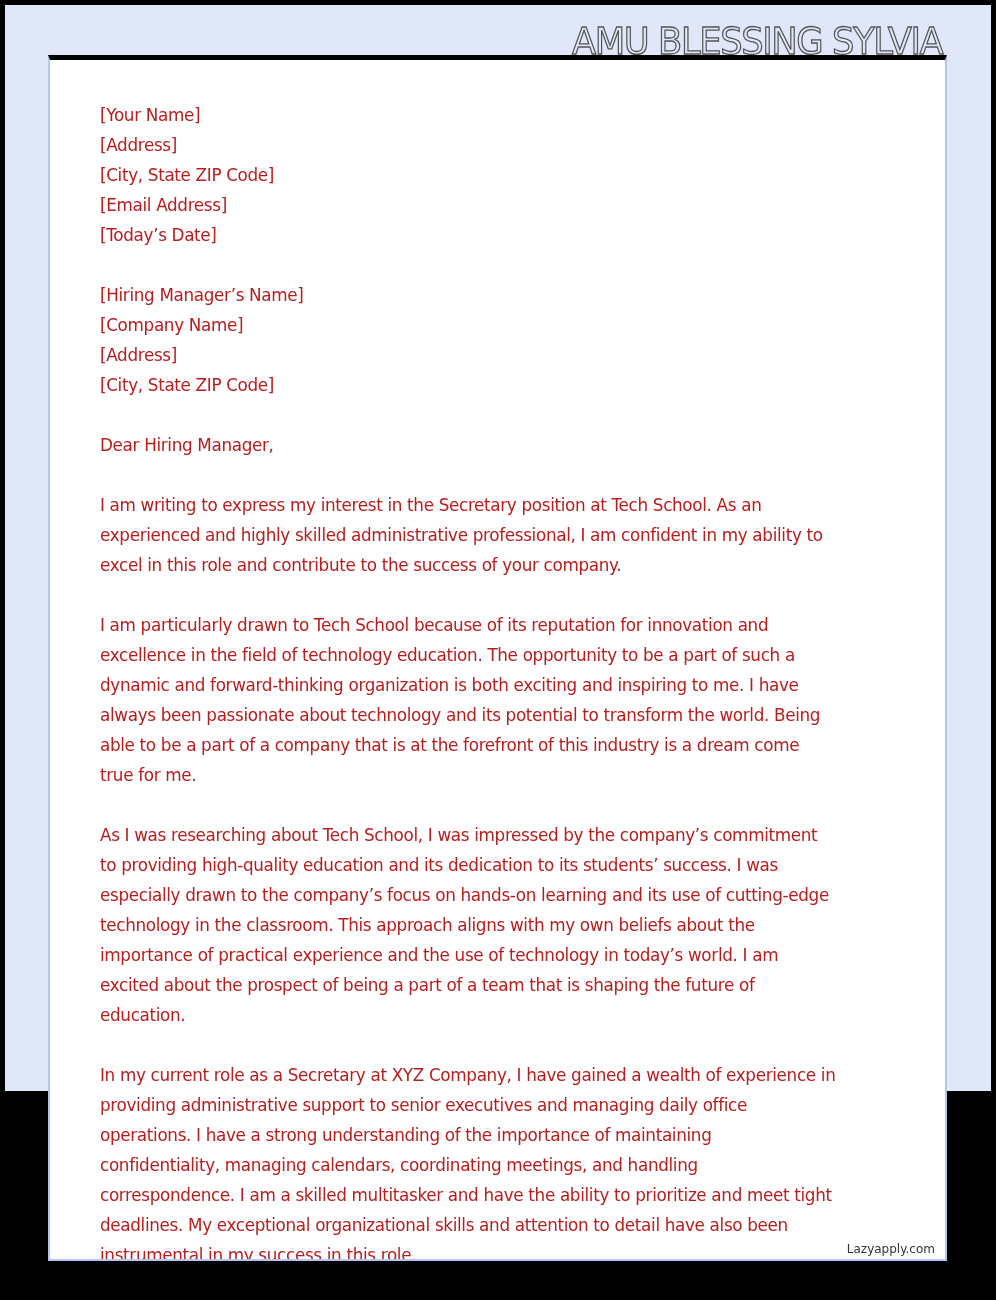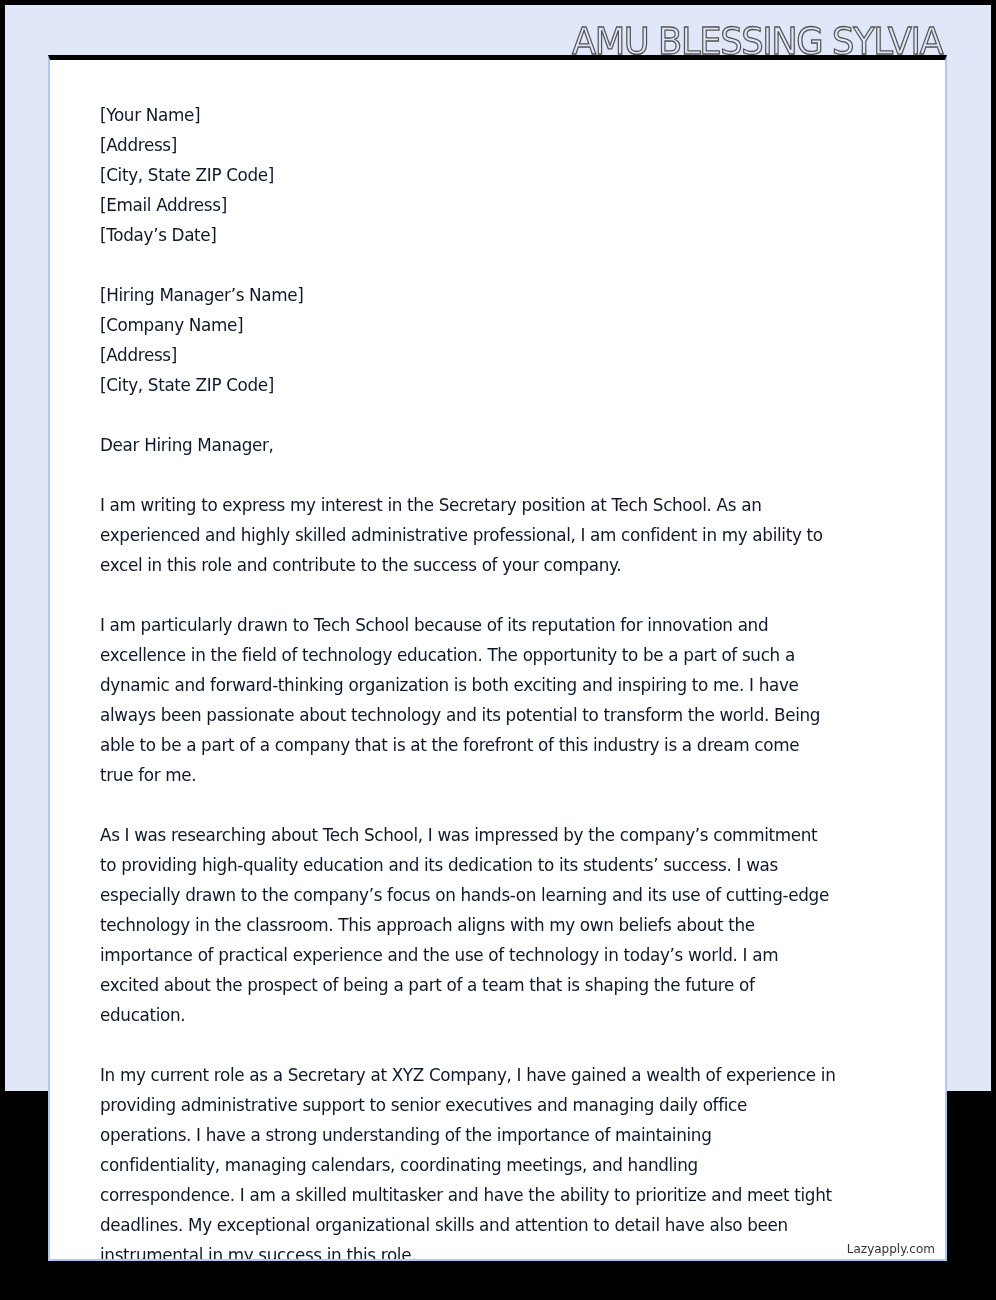--- a/index.html
+++ b/index.html
@@ -17,21 +17,21 @@
     color: #dfe7f9; -webkit-text-stroke: 1.3px #555; line-height: 44px; white-space: nowrap;
     transform: scaleX(0.93); transform-origin: right center;
   }
   .page {
     position: absolute; left: 43px; top: 50px; width: 899px; height: 1206px;
     background: #fff; border-left: 2px solid #b3c7f0; border-right: 2px solid #b3c7f0;
     border-bottom: 2px solid #b3c7f0; border-top: 5px solid #000; overflow: hidden; box-sizing: border-box;
   }
   .content {
     position: absolute; left: 50px; top: 40px; width: 800px;
-    color: #0f172a; font-size: 17.5px; line-height: 30px; letter-spacing: -0.35px;
+    color: #b91c1c; font-size: 17.5px; line-height: 30px; letter-spacing: -0.35px;
   }
   .line { white-space: nowrap; height: 30px; transform: scaleX(0.96); transform-origin: left center; }
   .gap { height: 30px; }
   .watermark {
     position: absolute; right: 8px; bottom: 2px; font-size: 12px; color: #333;
     background: rgba(255,255,255,0.9); padding: 0 2px; line-height: 16px; text-align: center;
   }
 </style>
 </head>
 <body>

